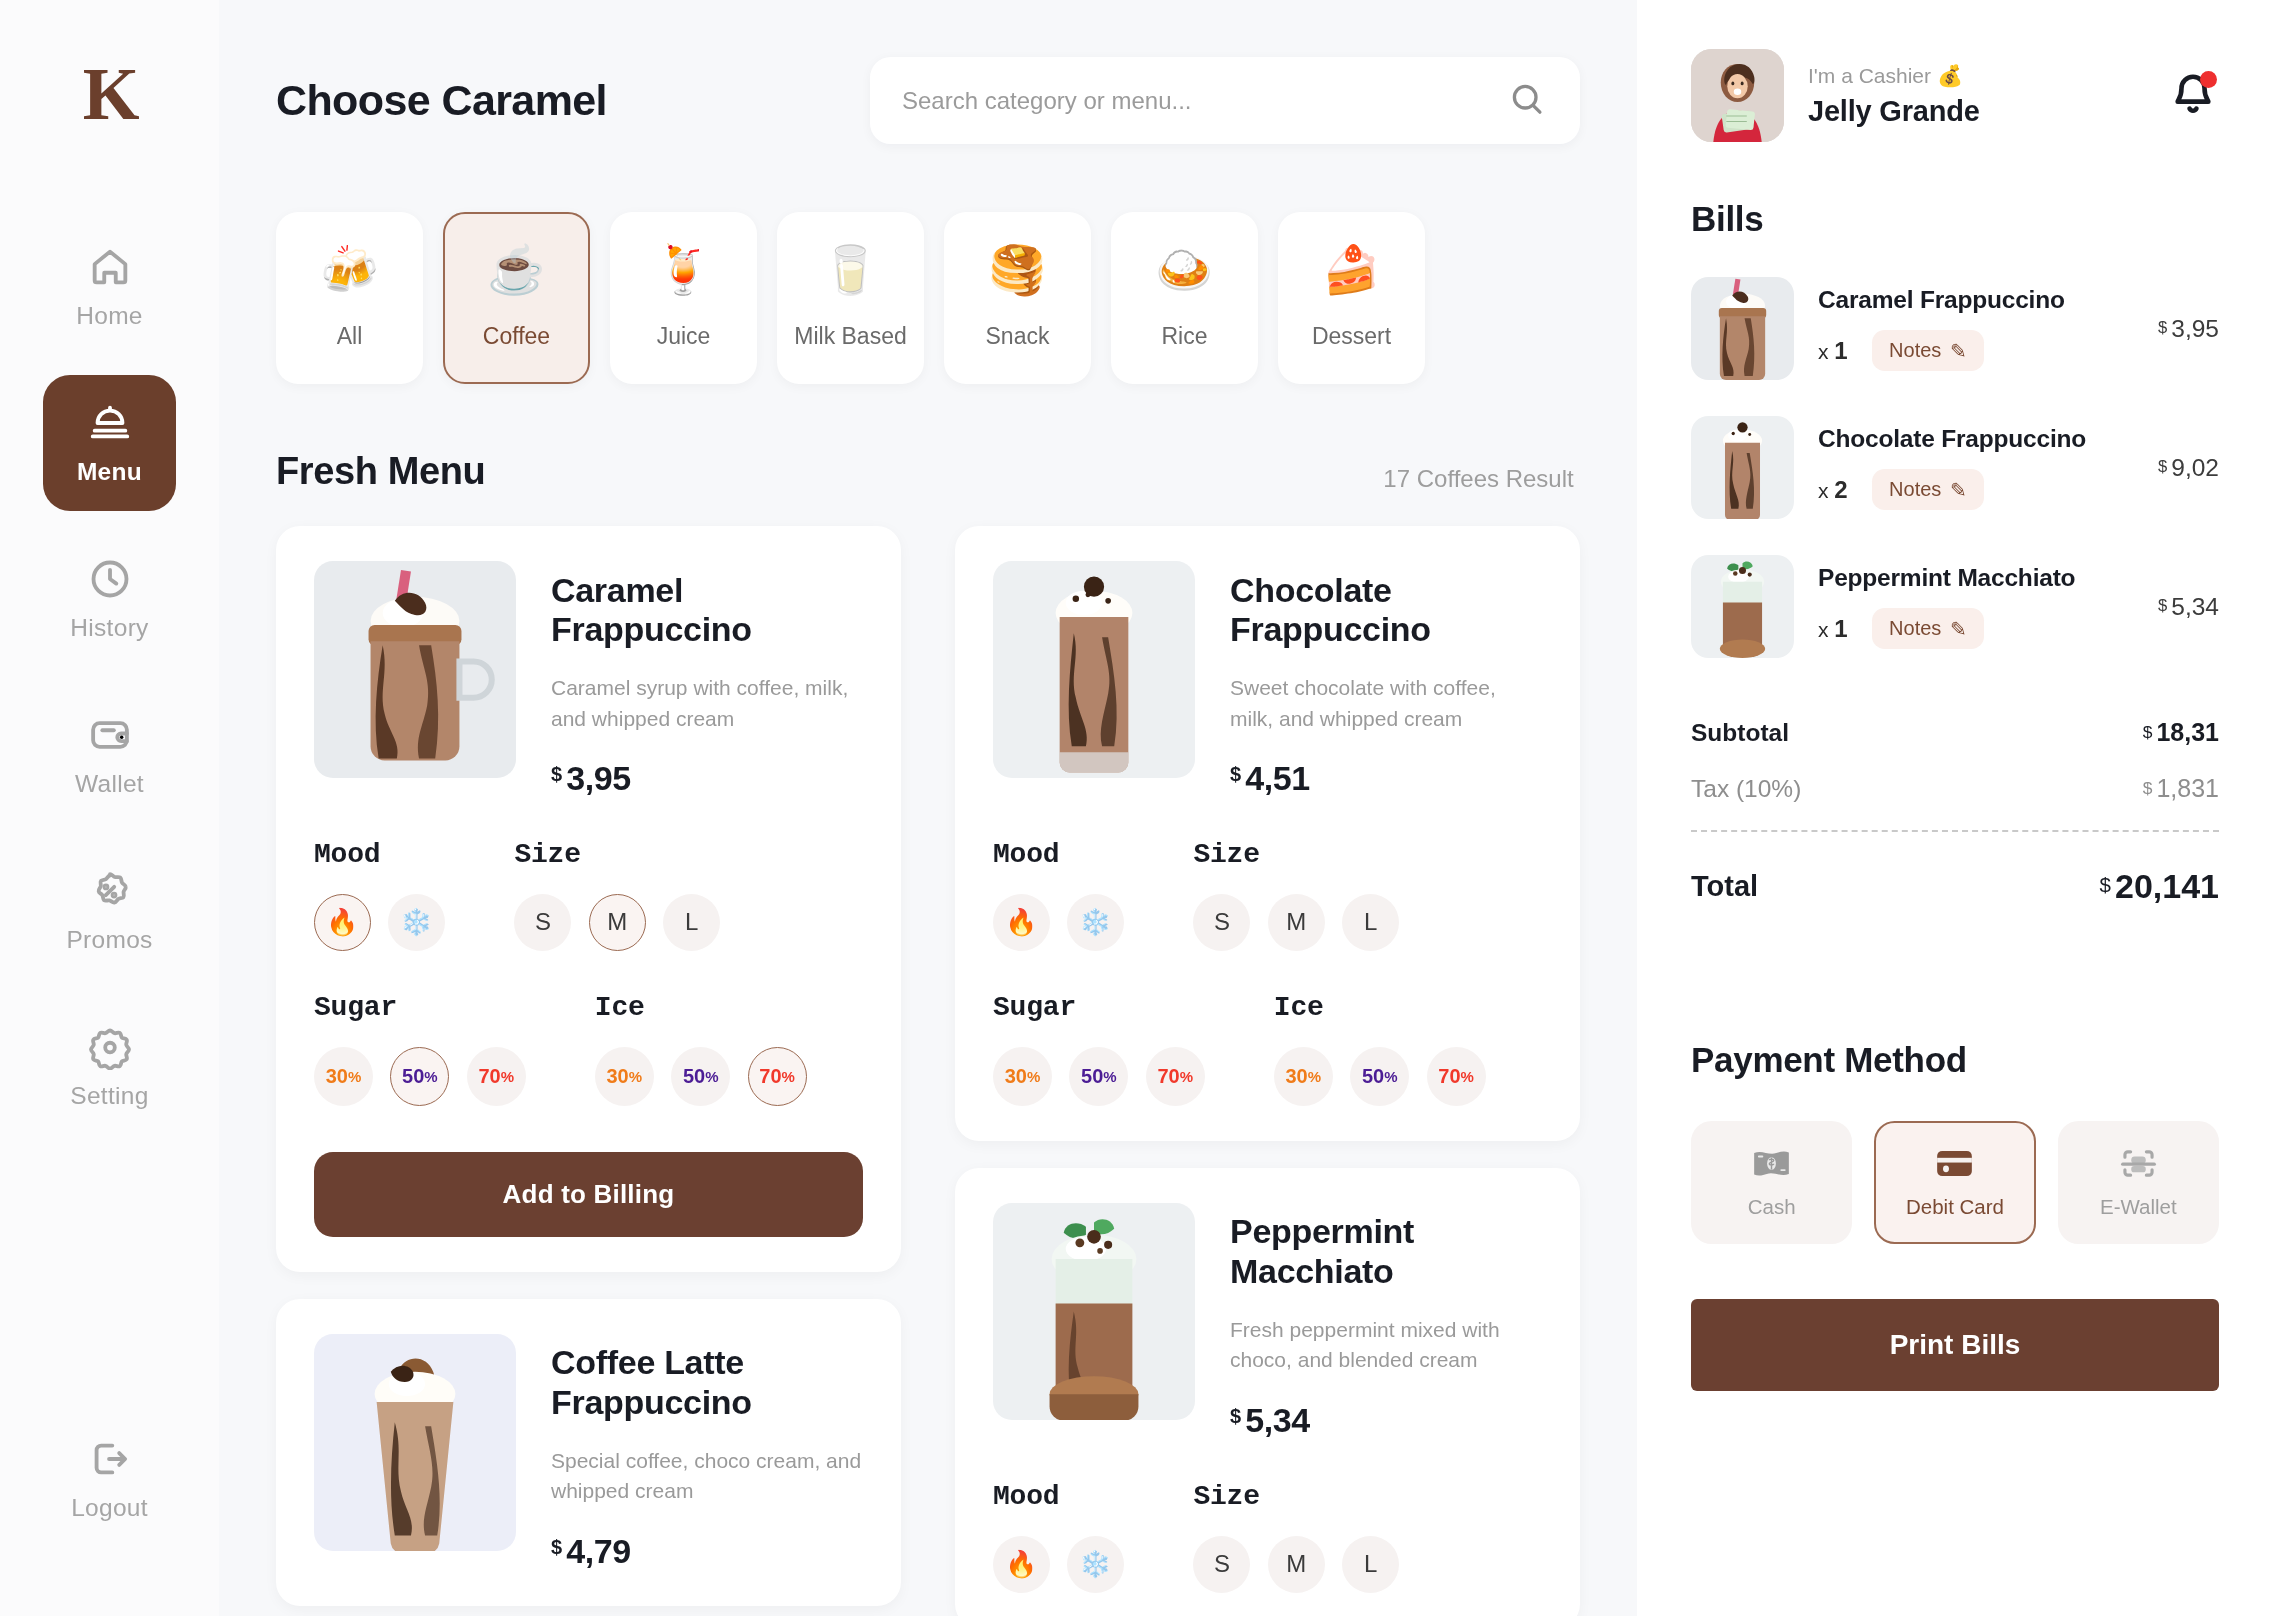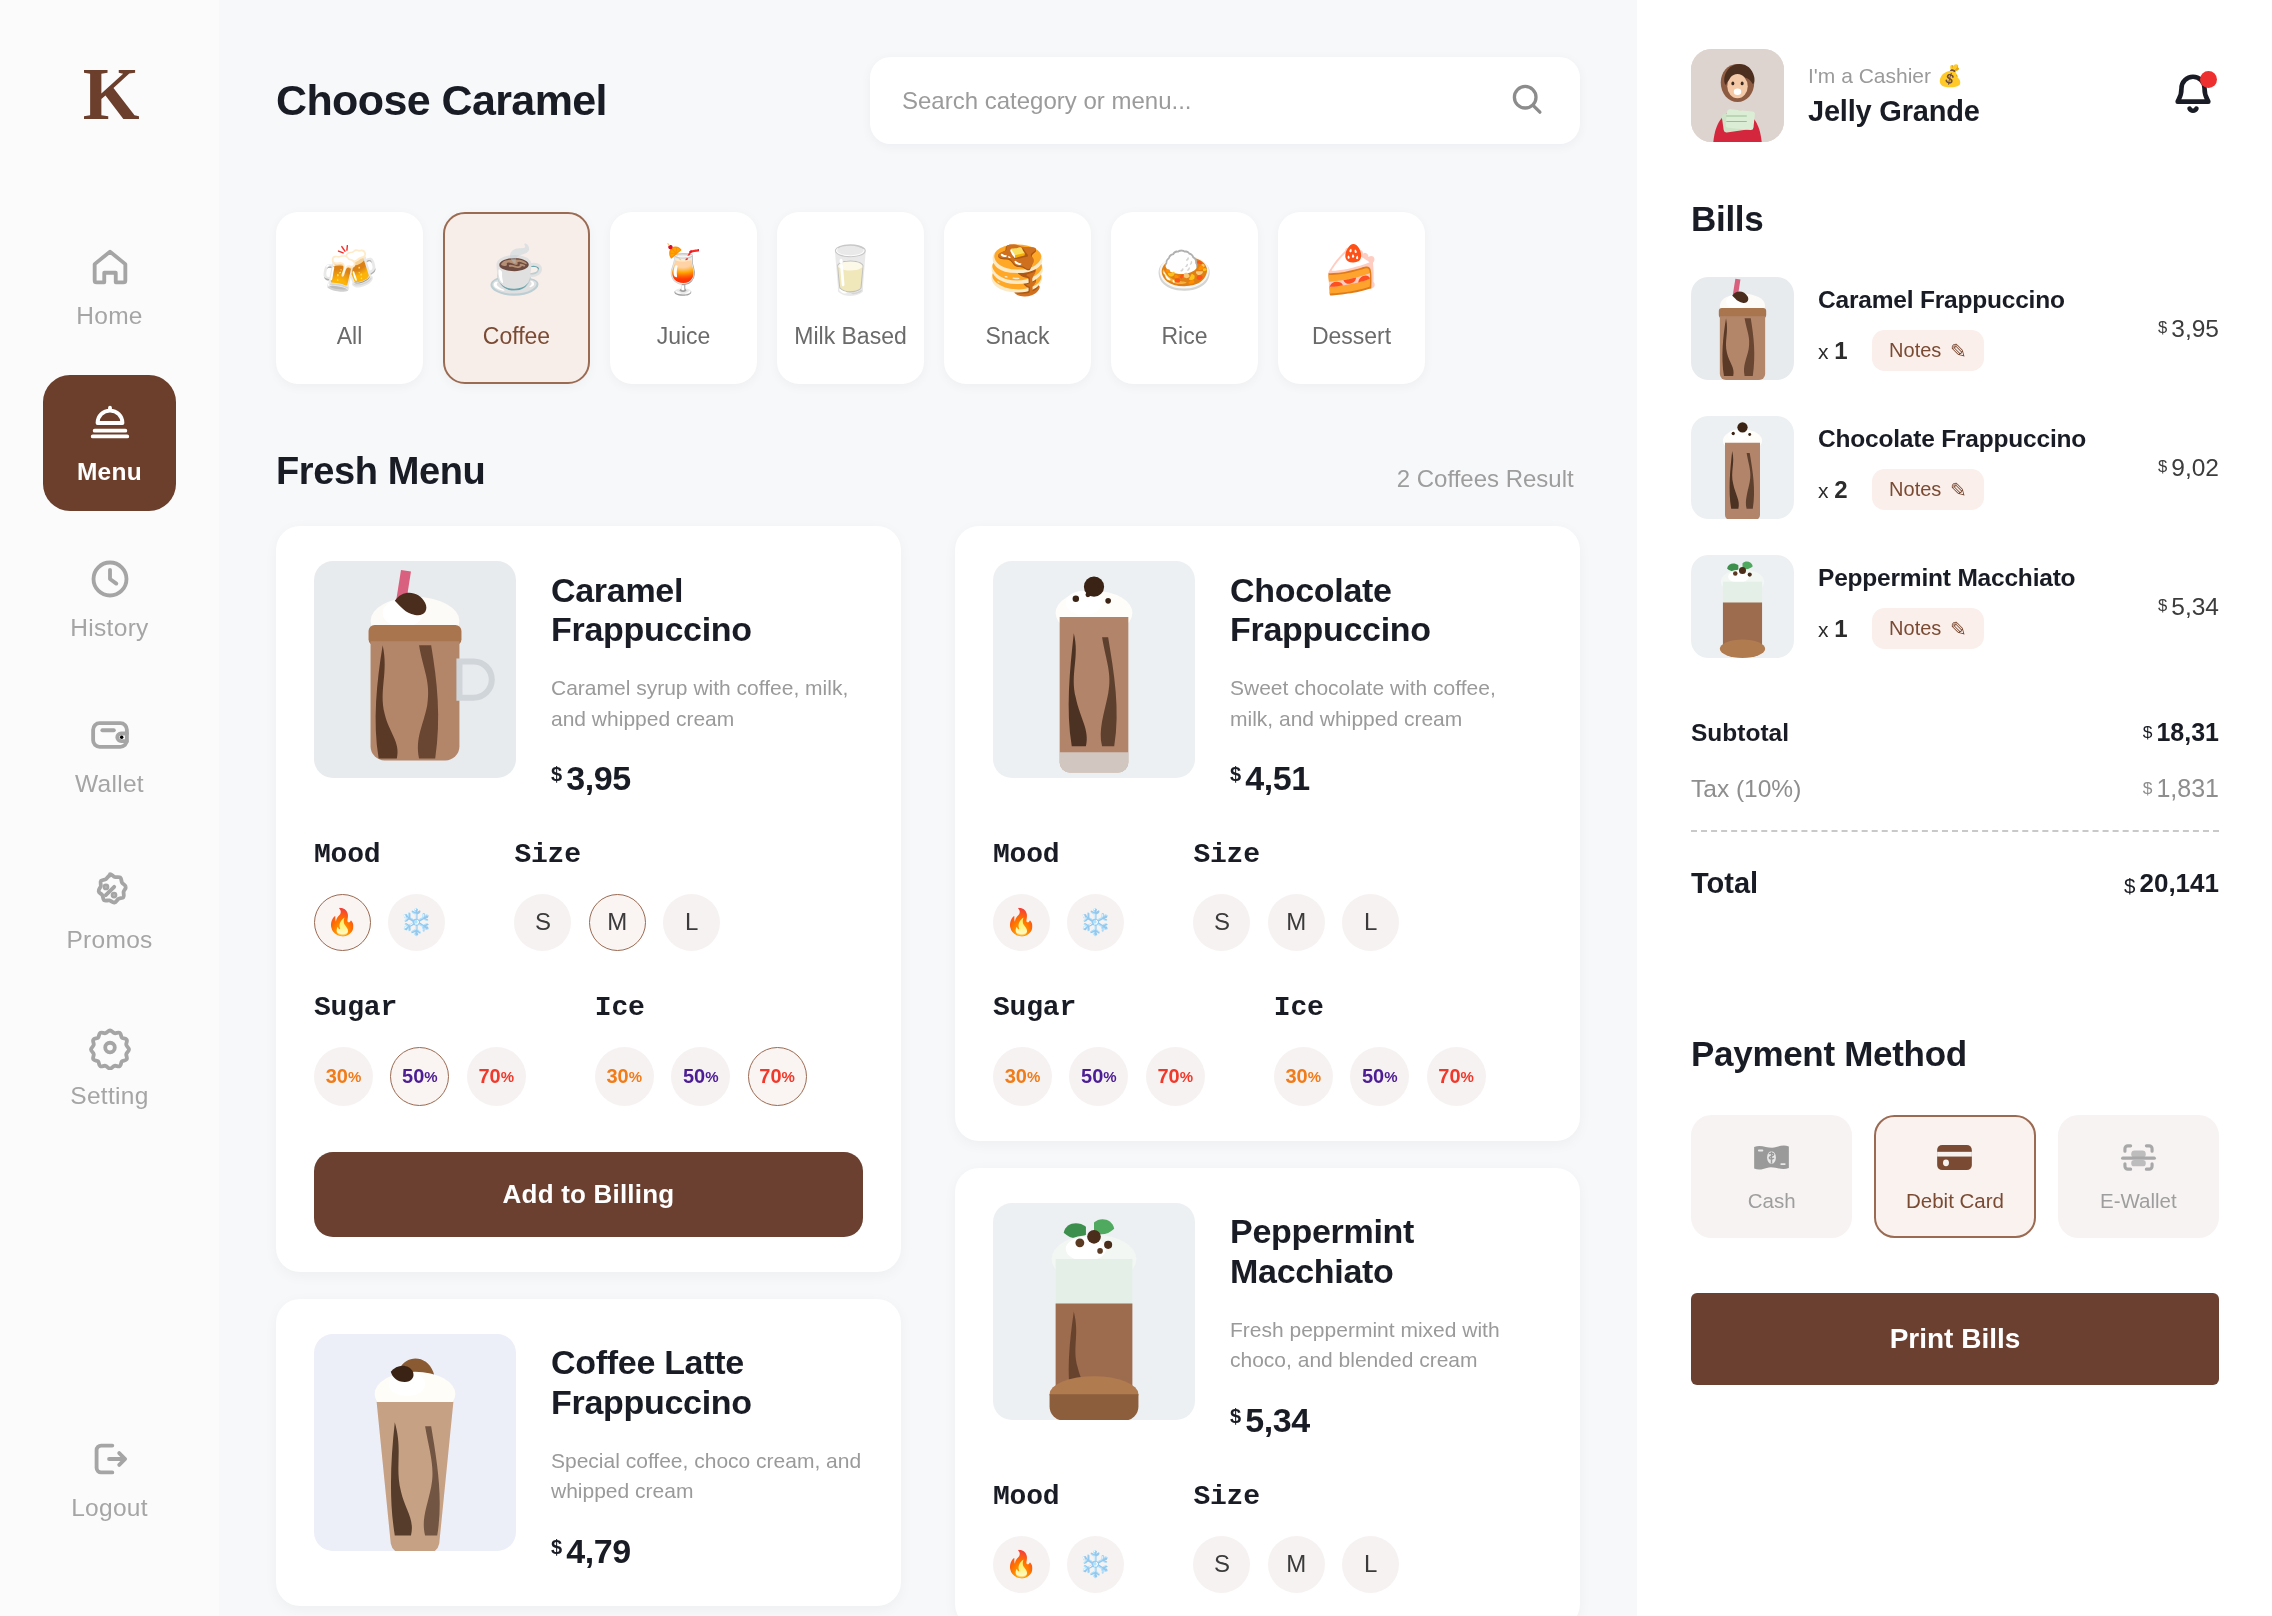--- a/index.html
+++ b/index.html
@@ -143,21 +143,21 @@
   .tot-row { display: flex; align-items: center; justify-content: space-between; margin-bottom: 27px; }
   .tot-label { font-size: 24.5px; color: #191c24; font-weight: 600; }
   .tot-label.muted { color: #8e8e8e; font-weight: 400; }
   .tot-val { display: flex; align-items: flex-start; gap: 4px; color: #191c24; }
   .tot-val .cur { font-size: 17.4px; padding-top: 4px; }
   .tot-val .amt { font-size: 25px; font-weight: 700; }
   .tot-val.muted { color: #8e8e8e; }
   .tot-val.muted .amt { font-weight: 400; }
   .dash { height: 0; border-top: 2.4px dashed #c9c9c9; margin: 24px 0 35px 0; }
   .tot-row.grand .tot-label { font-size: 29px; font-weight: 700; }
-  .tot-row.grand .tot-val .amt { font-size: 26px; }
+  .tot-row.grand .tot-val .amt { font-size: 34px; }
   .tot-row.grand .tot-val .cur { font-size: 20.5px; padding-top: 6.3px; }
 
   .pay-title { font-size: 35px; font-weight: 700; color: #191c24; letter-spacing: -0.3px; margin-top: 134px; }
   .pay-row { display: flex; gap: 22px; margin-top: 41px; }
   .pay-card {
     flex: 1; height: 123px; border-radius: 20.5px; background: #f7f3f2;
     display: flex; flex-direction: column; align-items: center; justify-content: center;
     gap: 14px; cursor: pointer; border: 2.1px solid transparent;
   }
   .pay-card .pay-label { font-size: 20.5px; color: #9e9e9e; }
@@ -298,21 +298,21 @@
           <span class="cat-label">Rice</span>
         </div>
         <div class="cat">
           <span class="cat-emoji">🍰</span>
           <span class="cat-label">Dessert</span>
         </div>
       </div>
 
       <div class="sec-head">
         <h2 class="sec-title">Fresh Menu</h2>
-        <span class="sec-count">2 Coffees Result</span>
+        <span class="sec-count">17 Coffees Result</span>
       </div>
 
       <div class="grid">
 
         <div>
 
           <div class="card">
             <div class="card-top">
               <div class="thumb">
                 <svg class="thumb-svg" viewBox="0 0 100 108" preserveAspectRatio="xMidYMid slice">

